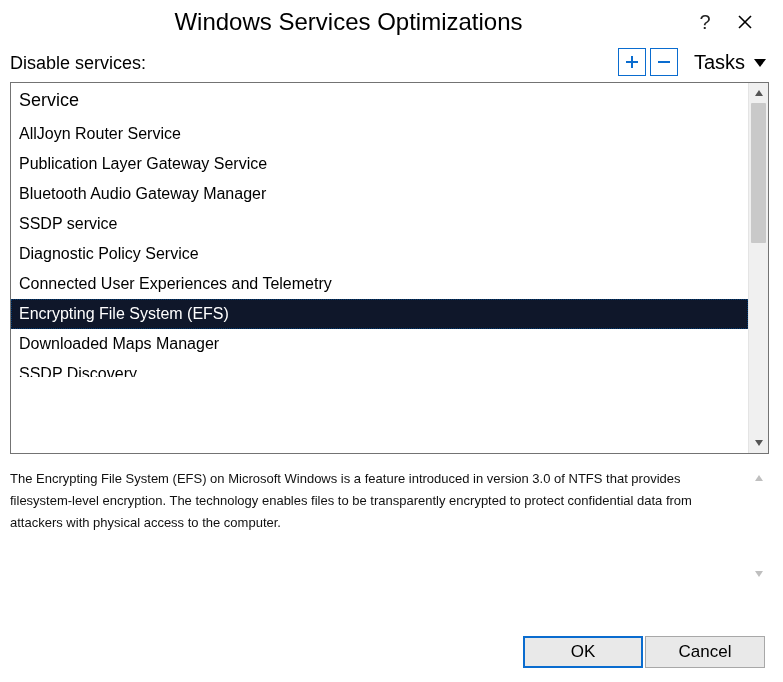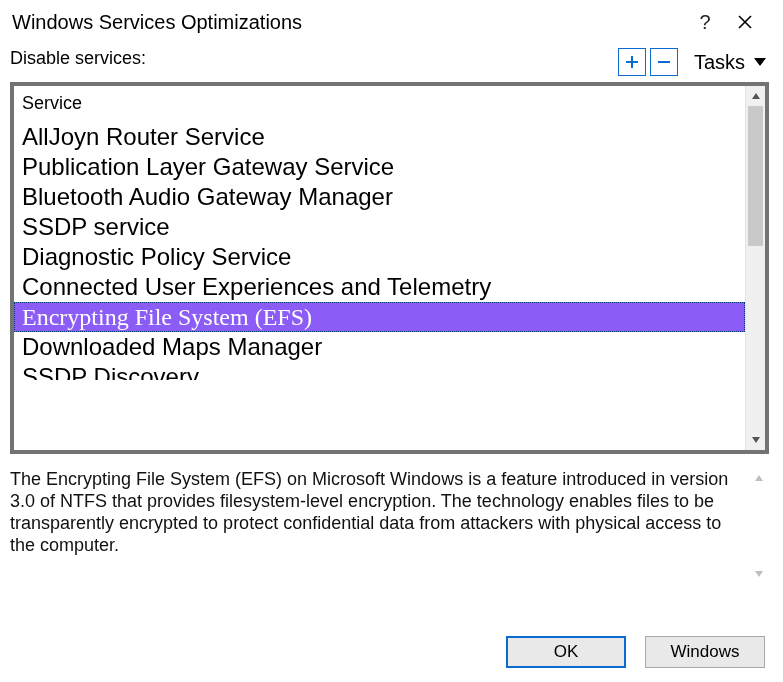--- a/index.html
+++ b/index.html
@@ -13,31 +13,31 @@
     overflow: hidden;
   }
   .window { width: 783px; height: 682px; display: flex; flex-direction: column; }
 
   
   .titlebar {
     display: flex; align-items: center;
     padding: 8px 18px 2px 12px;
     height: 38px;
   }
-  .title { flex: 1; font-size: 20px; }
+  .title { flex: 1; font-size: 24px; text-align: center; }
   .tb-btn {
     width: 40px; height: 28px;
     display: flex; align-items: center; justify-content: center;
     color: #222;
   }
   .tb-btn svg { display:block; }
 
   
   .toolbar-row {
-    display: flex; 
+    display: flex; align-items: flex-end;
     padding: 10px 14px 2px 10px;
   }
   .toolbar-label { flex: 1; font-size: 18px; padding-bottom: 2px; }
   .sq-btn {
     width: 28px; height: 28px;
     border: 1px solid #0a6ccf;
     margin-left: 4px;
     display: flex; align-items: center; justify-content: center;
     background: #fff;
   }
@@ -46,44 +46,43 @@
     margin-left: 14px;
     display: flex; align-items: center;
     font-size: 20px;
     padding: 2px 2px;
   }
   .tasks-btn .tri { margin-left: 8px; }
 
   
   .list-wrap {
     margin: 4px 14px 0 10px;
-    border: 4px solid #737373;
+    border: 1px solid #737373;
     height: 372px;
     display: flex;
     position: relative;
     background:#fff;
   }
   .list {
     flex:1;
     overflow: hidden;
     padding: 2px 0 0 0;
   }
   .row {
     padding: 3px 8px 3px 8px;
-    font-size: 24px;
+    font-size: 16px;
     line-height: 24px;
     white-space: nowrap;
   }
   .row.header { font-size:18px; }
   .row.selected {
-    background: #8b5cf6;
+    background: #0f172a;
     color: #fff;
     border: 1px dotted #003a74;
     padding: 2px 7px 2px 7px;
-    font-family: Liberation Serif, serif;
   }
   .row.cut { overflow:hidden; }
 
   
   .vscroll {
     width: 20px;
     background: #f0f0f0;
     border-left: 1px solid #e4e4e4;
     position: relative;
   }
@@ -100,37 +99,37 @@
   }
 
   
   .desc-wrap {
     margin: 14px 14px 0 10px;
     display:flex;
     height: 116px;
   }
   .desc {
     flex:1;
-    font-size: 18px;
+    font-size: 13px;
     line-height: 22px;
     color:#111;
     padding-right:6px;
   }
   .desc-scroll {
     width:20px;
     display:flex; flex-direction:column; justify-content:space-between;
     color:#bfbfbf;
   }
   .desc-scroll .vs-arrow { color:#bfbfbf; }
 
   
   .btn-row {
     margin-top:auto;
     padding: 14px 18px 14px 10px;
-    display:flex; justify-content:flex-end; gap:19px;
+    display:flex; justify-content:flex-end; gap:2px;
   }
   .btn {
     min-width: 120px; height: 32px;
     font-size: 17px;
     display:flex; align-items:center; justify-content:center;
     background:#e9e9e9;
     border:1px solid #a8a8a8;
   }
   .btn.primary {
     background:#e9e9e9;
@@ -219,17 +218,17 @@
           </svg>
       </div>
     </div>
   </div>
 
   <div class="btn-row">
     <div class="btn primary">
       <span>OK</span>
     </div>
     <div class="btn">
-      <span>Windows</span>
+      <span>Cancel</span>
     </div>
   </div>
 
 </div>
 
 </body></html>

